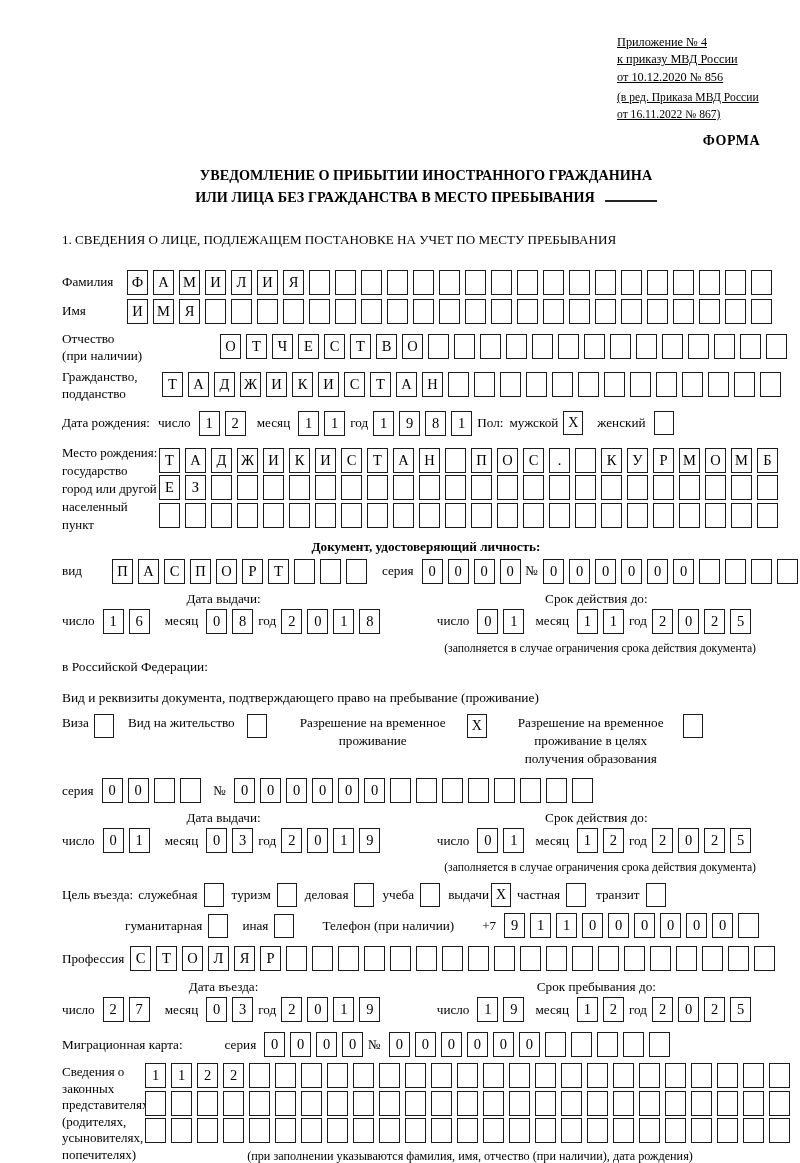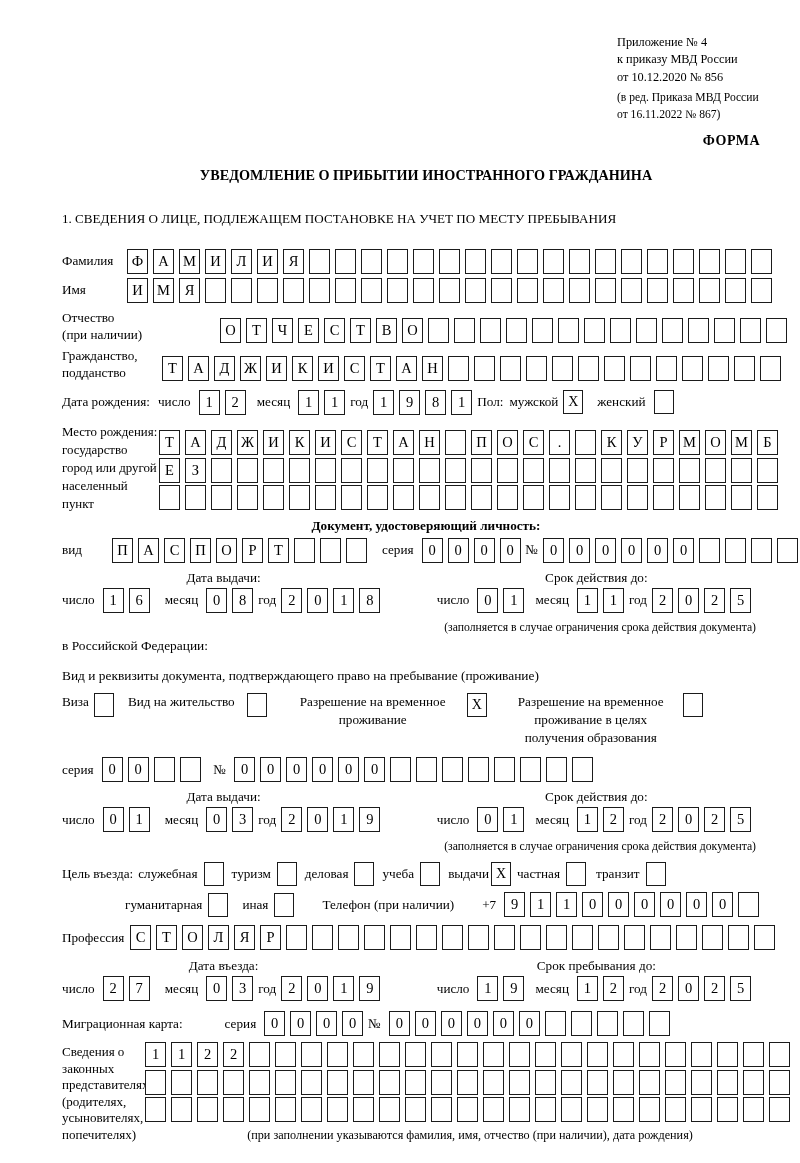--- a/index.html
+++ b/index.html
@@ -5,32 +5,32 @@
   * { margin:0; padding:0; box-sizing:border-box; }
   html,body { background:#ffffff; }
   body {
     width:800px; height:1163px; overflow:hidden;
     color:#000; font-family:"Liberation Serif","DejaVu Serif",serif;
     font-size:13.2px;
   }
   .page { padding:34px 10px 0 62px; }
 
   
-  .ref { margin-left:555px; font-size:12.3px; line-height:1.42; }
+  .ref { margin-left:555px; font-size:12.3px; line-height:1.42;text-decoration:underline; }
   .ref .amend { font-size:11.6px; }
   .ref .amend.first { margin-top:4px; }
   .forma { text-align:right; padding-right:30px; font-weight:bold; font-size:14px; margin-top:10px; letter-spacing:0.5px; }
 
   .title { text-align:center; font-weight:bold; font-size:14.2px; margin-top:16px; line-height:1.5; }
   .tl-underline { display:inline-block; width:52px; border-bottom:2px solid #222; margin-left:10px; }
 
   .sec-heading { font-weight:normal; font-size:13.1px; margin-top:24px; }
 
   .row { display:flex; align-items:center; }
-  .row.top { align-items:flex-end; }
+  .row.top { align-items:center; }
   .lbl { flex:none; }
   .w { flex:none; }
   .cells { display:flex; flex:none; }
   .cell {
     width:21px; height:25px; border:1.7px solid #1b1b1b; margin-right:5px;
     display:flex; align-items:center; justify-content:center;
     font-size:14.5px; flex:none; background:#fff;
   }
   .cb {
     width:20px; height:24px; border:1.7px solid #1b1b1b; flex:none;
@@ -70,20 +70,23 @@
     <div>к приказу МВД России</div>
     <div>от 10.12.2020 № 856</div>
     <div class="amend first">(в ред. Приказа МВД России</div>
     <div class="amend">от 16.11.2022 № 867)</div>
   </div>
 
   <div class="forma">ФОРМА</div>
 
   <div class="title">
     <div>УВЕДОМЛЕНИЕ О ПРИБЫТИИ ИНОСТРАННОГО ГРАЖДАНИНА</div>
+    <div>
+      <span>ИЛИ ЛИЦА БЕЗ ГРАЖДАНСТВА В МЕСТО ПРЕБЫВАНИЯ</span><span class="tl-underline"></span>
+    </div>
   </div>
 
   <div class="sec-heading">1. СВЕДЕНИЯ О ЛИЦЕ, ПОДЛЕЖАЩЕМ ПОСТАНОВКЕ НА УЧЕТ ПО МЕСТУ ПРЕБЫВАНИЯ</div>
 
   <div class="row" style="margin-top:22px">
     <span class="lbl" style="width:65px">Фамилия</span>
     <span class="cells">
         <span class="cell">Ф</span>
         <span class="cell">А</span>
         <span class="cell">М</span>

